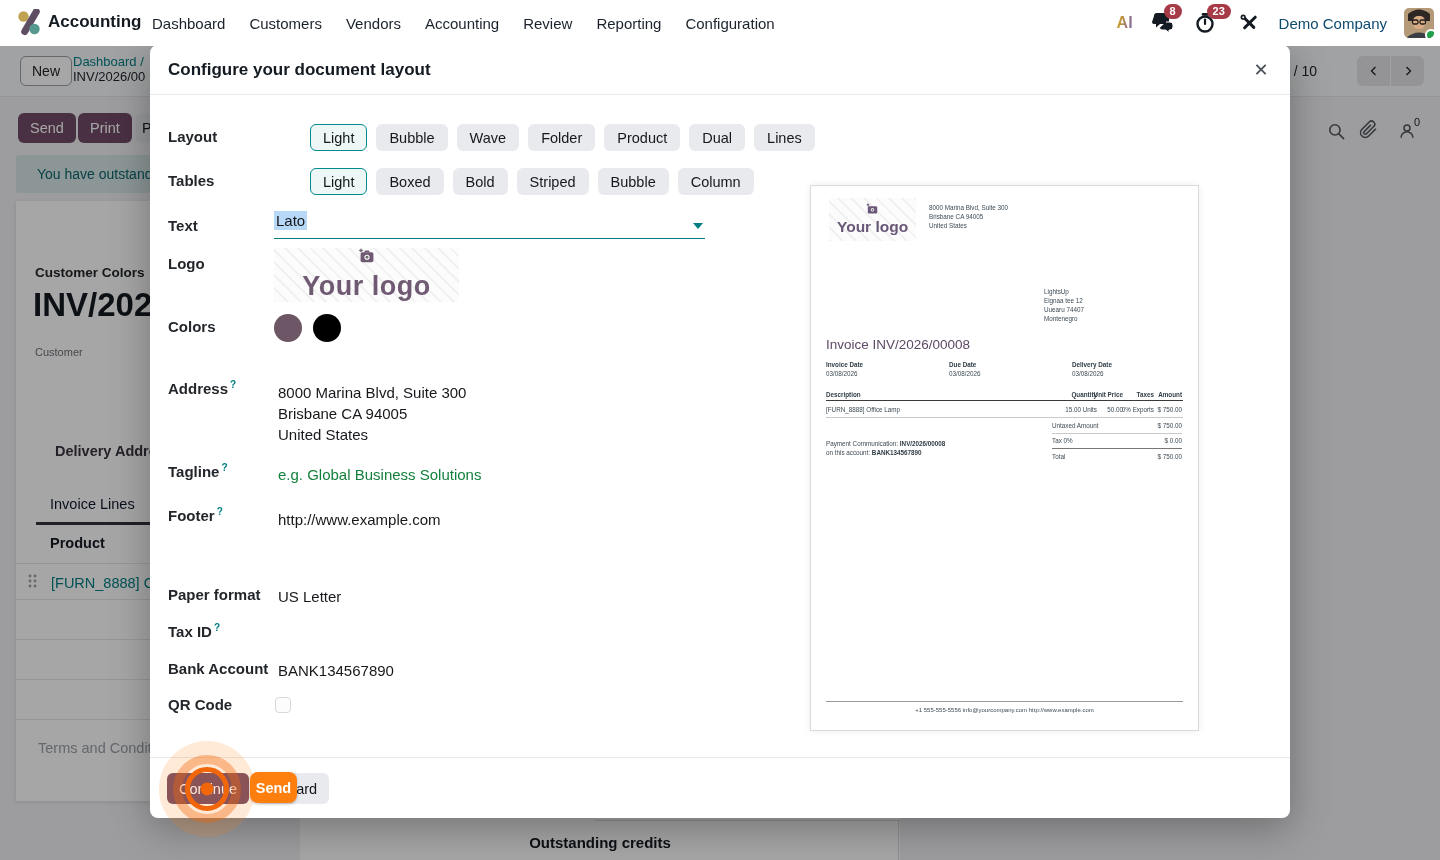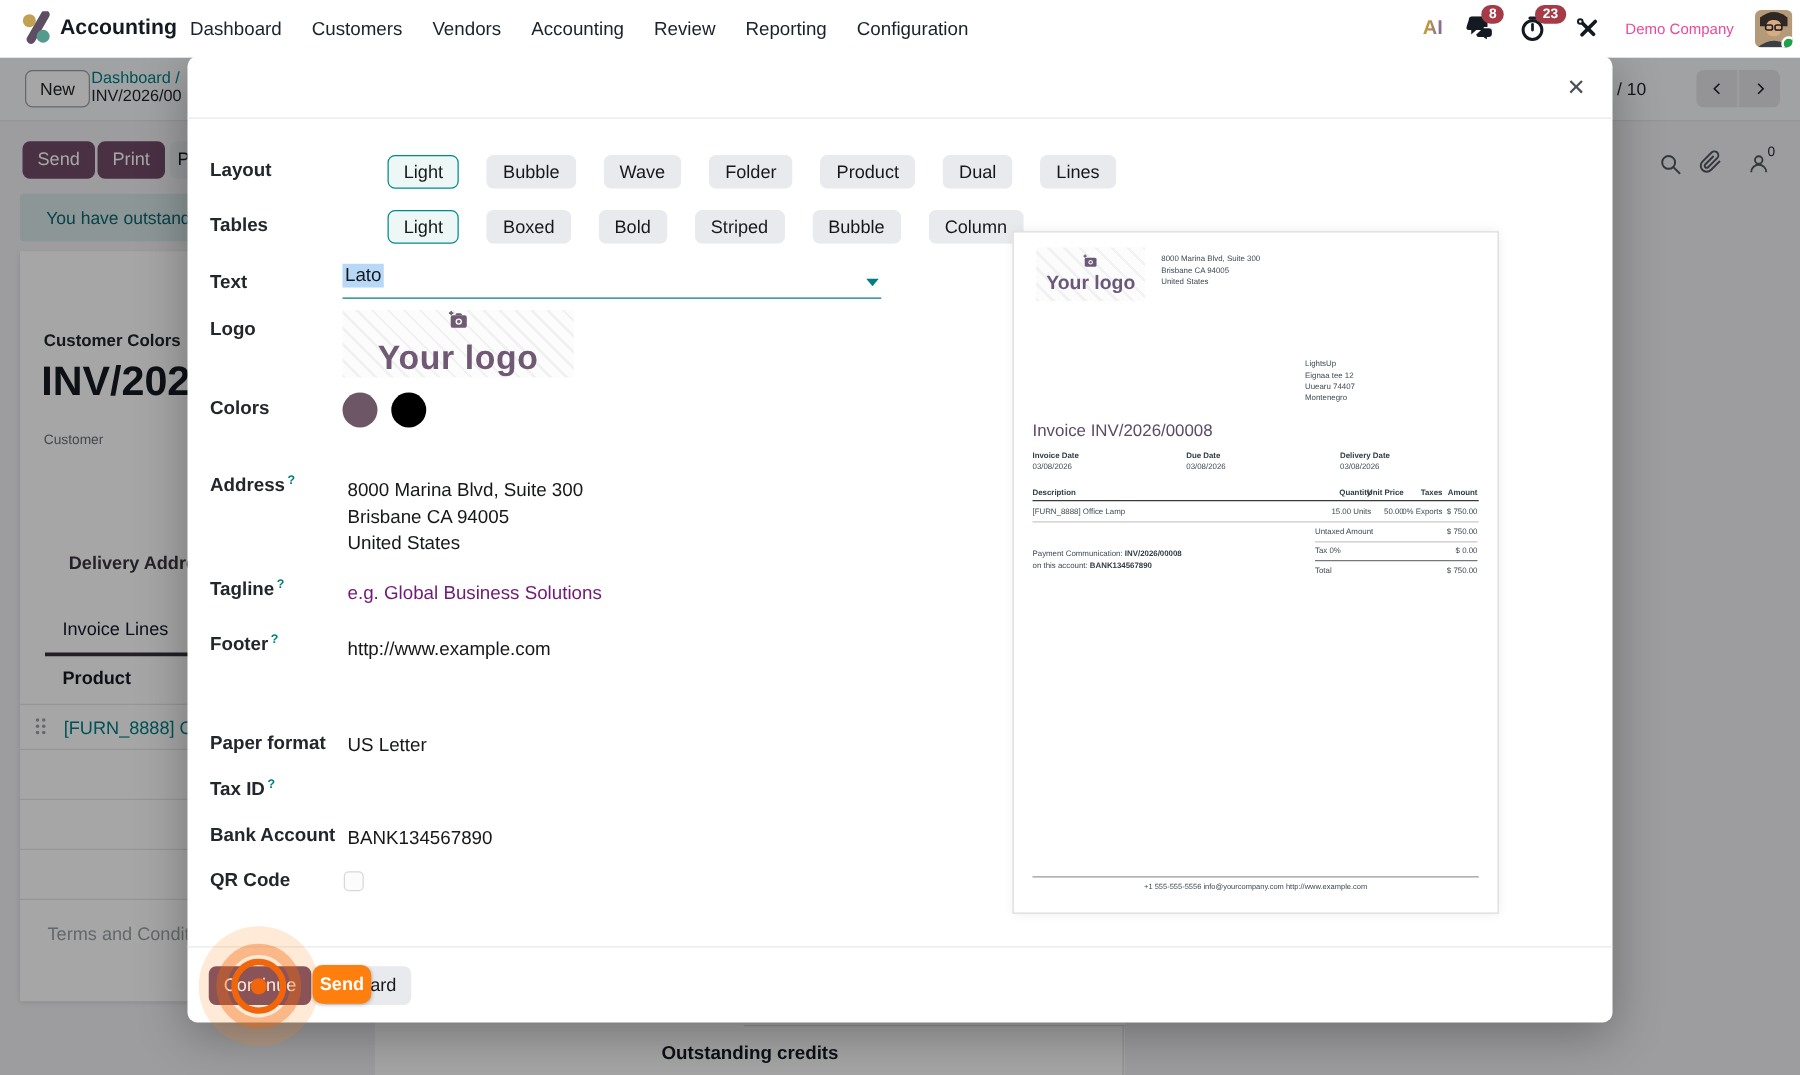--- a/index.html
+++ b/index.html
@@ -15,21 +15,21 @@
   .app-name { position:absolute; left:48px; top:12px; font-size:17px; font-weight:700; color:#141a21; }
   .nav-menu { position:absolute; left:152px; top:0; height:46px; display:flex; align-items:center; gap:24px; }
   .nav-item { font-size:15px; color:#1b222b; cursor:pointer; }
   .nav-right { position:absolute; right:6px; top:0; height:46px; display:flex; align-items:center; gap:17px; }
   .ai-ic { font-size:16px; font-weight:700;
     background:linear-gradient(100deg,#c59a2f 20%,#8a6d96 80%);
     -webkit-background-clip:text; background-clip:text; color:transparent; }
   .icon-wrap { position:relative; width:26px; height:26px; display:flex; align-items:center; justify-content:center; }
   .badge { position:absolute; top:-6px; left:14px; background:#a73a47; color:#fff; font-size:11px;
     font-weight:700; border-radius:9px; padding:1px 6px; line-height:13px; }
-  .company { font-size:12px; color:#ec4899; }
+  .company { font-size:15px; color:#0c4a6e; }
   .avatar { position:relative; width:30px; height:30px; border-radius:5px; overflow:hidden; }
   .status-dot { position:absolute; right:-3px; bottom:-3px; width:12px; height:12px; border-radius:50%;
     background:#21a14b; border:2px solid #fff; z-index:2;}
 
   
   .bgpage { position:absolute; left:0; top:46px; width:1440px; height:814px; background:#f1f1f4; z-index:10; }
   .ctrl-strip { position:absolute; left:0; top:0; width:1440px; height:51px; background:#f8f9fa; border-bottom:1px solid #e2e4e8; }
   .btn { display:inline-flex; align-items:center; justify-content:center; border-radius:6px;
     font-size:14px; height:30px; cursor:pointer; }
   .btn-outline { background:#fff; border:1px solid #9aa0a6; color:#212529; padding:0 11px; }
@@ -54,35 +54,35 @@
   .modal { position:absolute; left:150px; top:45px; width:1140px; height:773px; background:#fff;
     border-radius:8px; box-shadow:0 10px 40px rgba(0,0,0,.3); z-index:30; }
   .modal-header { position:relative; height:50px; border-bottom:1px solid #e9e9e9; display:flex; align-items:center; }
   .modal-title { margin-left:18px; font-size:17px; font-weight:700; color:#141a21; }
   .modal-close { position:absolute; right:16px; top:12px; width:26px; height:26px; font-size:18px;
     color:#495057; display:flex; align-items:center; justify-content:center; cursor:pointer; }
   .modal-body { position:relative; height:662px; }
   .flabel { position:absolute; left:18px; font-size:15px; font-weight:600; color:#23272b; }
   .fcontent { position:absolute; left:124px; }
   .help { color:#017E84; font-size:10px; font-weight:700; vertical-align:super; margin-left:2px; cursor:pointer;}
-  .pills { display:flex; gap:22px;padding-left:36px; }
+  .pills { display:flex; gap:9px;padding-left:36px; }
   .pill { height:27px; padding:0 12px; display:flex; align-items:center; border-radius:6px;
     background:#e9eaee; font-size:14.5px; color:#16181b; border:1px solid transparent; cursor:pointer; }
   .pill.sel { background:#edf7f6; border:1px solid #018b90; }
   .sel-field { position:relative; width:431px; height:27px; border-bottom:1.5px solid #017E84; cursor:pointer; }
   .sel-val { font-size:15px; color:#16181b; background:#b8d8f8; padding:1px 2px; }
   .caret { position:absolute; right:2px; top:11px; width:0; height:0;
     border-left:5px solid transparent; border-right:5px solid transparent; border-top:6px solid #017E84; }
   .hatch { background:#fcfcfc;
     background-image:repeating-linear-gradient(45deg, rgba(0,0,0,0.045) 0 2px, transparent 2px 9px);flex-direction:column; }
   .logo-box { width:185px; height:54px; display:flex; align-items:center; justify-content:center; gap:8px; cursor:pointer; }
   .logo-txt { font-size:27px; font-weight:700; color:#705a73; letter-spacing:.5px; }
   .swatch { width:28px; height:28px; border-radius:50%; display:inline-block; cursor:pointer; }
   .txtline { font-size:15px; color:#16181b; line-height:21px; }
-  .placeholder { font-size:15px; color:#701a75; }
+  .placeholder { font-size:15px; color:#15803d; }
   .checkbox { width:16px; height:16px; border:1px solid #d5d8dc; border-radius:4px; background:#fcfcfd; cursor:pointer; }
   .modal-footer { position:absolute; left:0; bottom:0; width:1140px; height:61px; border-top:1px solid #e9e9e9; }
 
   
   .preview { position:absolute; left:660px; top:90px; width:389px; height:546px; background:#fff;
     border:1px solid #dadada; box-shadow:0 0 8px rgba(0,0,0,.07); font-family:"Liberation Sans",sans-serif; }
   .pv { position:absolute; color:#3d4a54; }
   .pv6 { font-size:6.3px; line-height:9px; }
   .pvb { font-weight:700; color:#2f3b44; }
   .pv-right { text-align:right; }
@@ -236,20 +236,21 @@
       <div class="abs" style="left:295px;top:62px;width:305px;border-top:1px solid #dcdee2;"></div>
       <div class="abs" style="left:598px;top:62px;height:40px;border-left:1px solid #dcdee2;"></div>
       <div class="abs" style="left:0;top:76px;width:600px;text-align:center;font-size:15px;font-weight:700;color:#141a21;">Outstanding credits</div>
     </div>
   </div>
 
   <div class="dim"></div>
 
   <div class="modal">
     <div class="modal-header">
+      <div class="modal-title">Configure your document layout</div>
       <div class="modal-close">✕</div>
     </div>
 
     <div class="modal-body">
 
       <div class="flabel" style="top:33px;">Layout</div>
       <div class="fcontent pills" style="top:29px;">
         <span class="pill sel">Light</span>
         <span class="pill">Bubble</span>
         <span class="pill">Wave</span>

